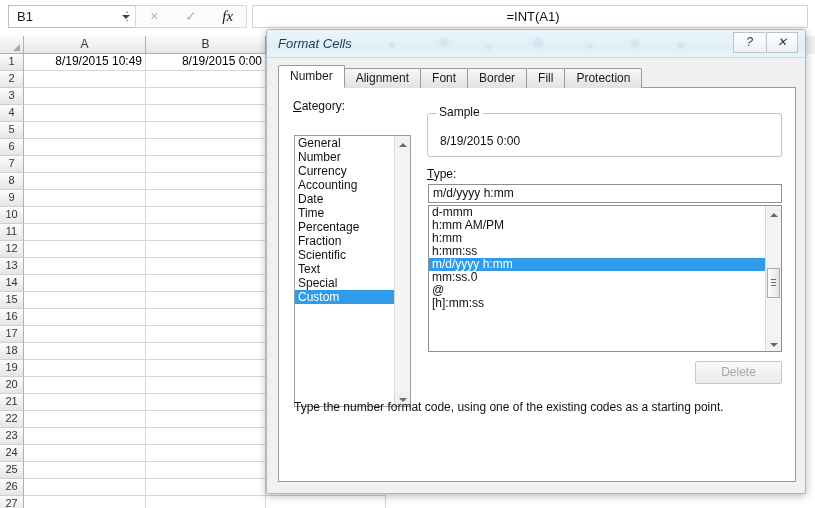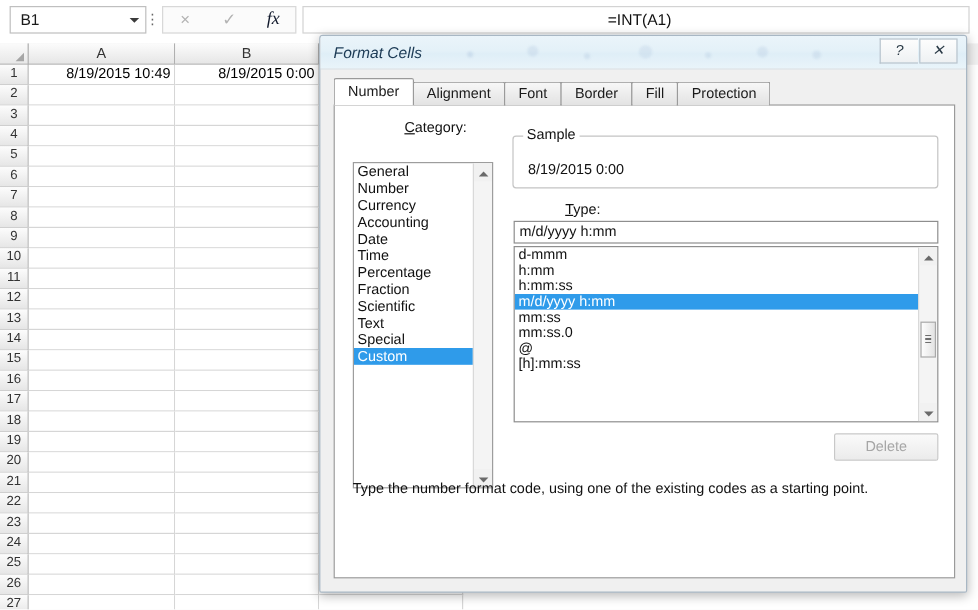--- a/index.html
+++ b/index.html
@@ -22,21 +22,21 @@
   #formula-strip {
     position: absolute;
     left: 0; top: 0;
     width: 815px; height: 36px;
     background: #ffffff;
     box-sizing: border-box;
   }
   #name-box {
     position: absolute;
     left: 8px; top: 5px;
-    width: 114px; height: 23px;
+    width: 128px; height: 23px;
     border: 1px solid #bfbfbf;
     background: #ffffff;
     box-sizing: border-box;
     display: flex;
     align-items: center;
   }
   #name-box .nb-text {
     flex: 1;
     padding-left: 8px;
     font-size: 13px;
@@ -288,21 +288,20 @@
     width: 518px; height: 395px;
     background: #ffffff;
     border: 1px solid #9a9a9a;
     box-sizing: border-box;
   }
 
   .field-label {
     position: absolute;
     font-size: 12px;
     color: #111;
-    margin-left: 44px;
   }
   .field-label .acc {
     text-decoration: underline;
   }
 
   
   #category-label { left: 14px; top: 11px; }
   #category-list {
     position: absolute;
     left: 15px; top: 28px;
@@ -711,24 +710,24 @@
     <div id="sample-legend">Sample</div>
     <div id="sample-value">8/19/2015 0:00</div>
 
     <div class="field-label" id="type-label"><span class="acc">T</span><span>ype:</span></div>
 
     <div id="type-input">m/d/yyyy h:mm</div>
 
     <div id="type-list">
       <div id="type-items">
           <div class="type-item">d-mmm</div>
+          <div class="type-item">h:mm AM/PM</div>
           <div class="type-item">h:mm</div>
           <div class="type-item">h:mm:ss</div>
           <div class="type-item selected">m/d/yyyy h:mm</div>
-          <div class="type-item">mm:ss</div>
           <div class="type-item">mm:ss.0</div>
           <div class="type-item">@</div>
           <div class="type-item">[h]:mm:ss</div>
         </div>
       <div class="vscroll">
         <div class="arw up"><span class="arwtri-up"></span></div>
         <div class="vthumb" style="top:62px;height:30px">
             <span class="grip"></span>
           </div>
         <div class="arw dn"><span class="arwtri-dn"></span></div>

